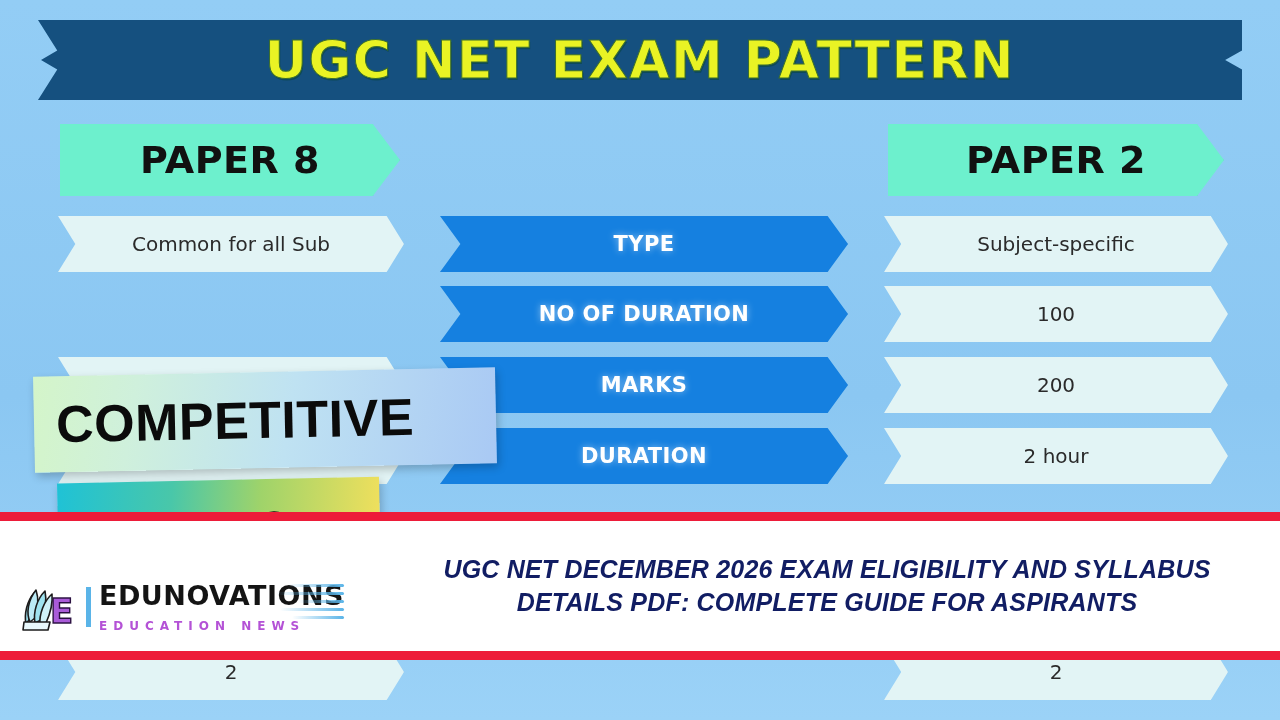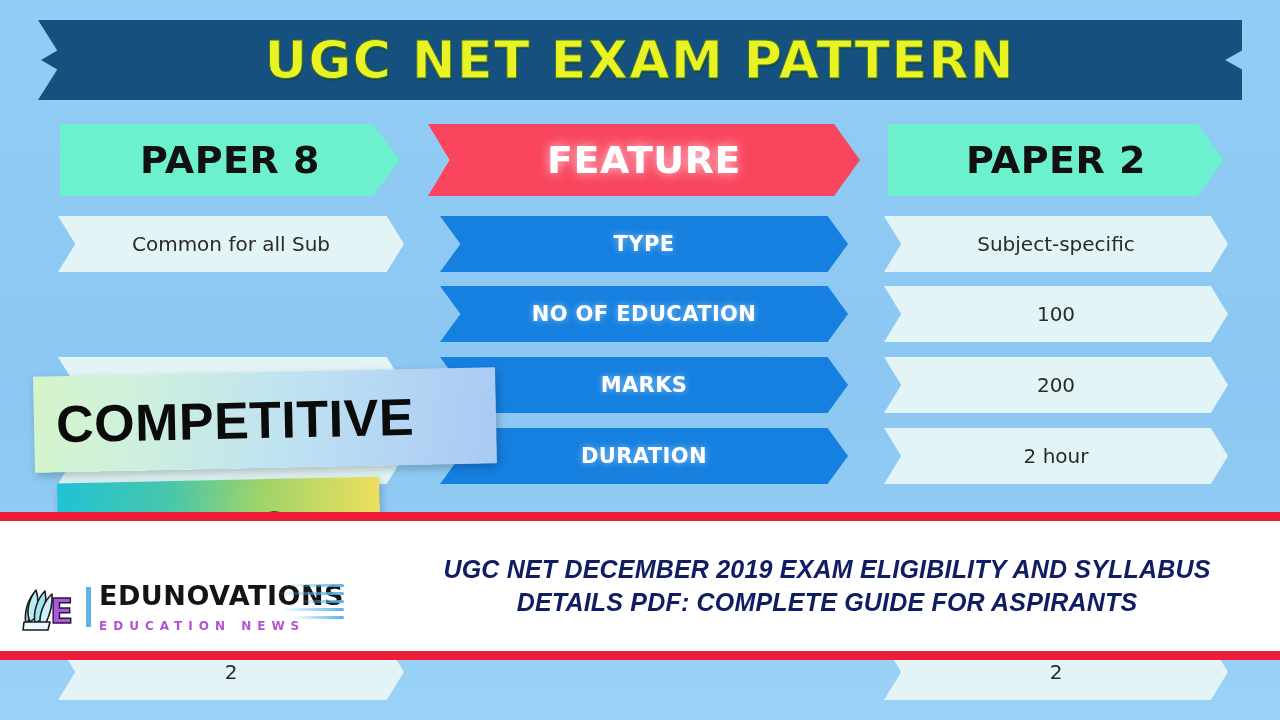--- a/index.html
+++ b/index.html
@@ -159,35 +159,32 @@
 
 <div id="infographic">
 
   <div class="title-banner">
     <span>UGC NET EXAM PATTERN</span>
   </div>
 
   <div class="hdr hdr-p1">
     <span>PAPER 8</span>
   </div>
-  <div class="hdr hdr-feat">
-    <span>FEATURE</span>
-  </div>
   <div class="hdr hdr-p2">
     <span>PAPER 2</span>
   </div>
 
   <div class="row" style="top:216px">
     <div class="cell cell-p cell-p1">Common for all Sub</div>
     <div class="cell cell-p cell-p2">Subject-specific</div>
     <div class="cell cell-f">TYPE</div>
   </div>
 
   <div class="row" style="top:286px">
-    <div class="cell cell-f">NO OF EDUCATION</div>
+    <div class="cell cell-f">NO OF DURATION</div>
     <div class="cell cell-p cell-p2">100</div>
   </div>
 
   <div class="row" style="top:357px">
     <div class="cell cell-p cell-p1">100</div>
     <div class="cell cell-f">MARKS</div>
     <div class="cell cell-p cell-p2">200</div>
   </div>
 
   <div class="row" style="top:428px">
@@ -204,21 +201,21 @@
 
 <div class="badge badge-competitive">
   <span>COMPETITIVE</span>
 </div>
 <div class="badge badge-exams">
   <span>EXAMS</span>
 </div>
 
 <div class="panel"></div>
 
-<h1 class="panel-headline">UGC NET DECEMBER 2019 EXAM ELIGIBILITY AND SYLLABUS DETAILS PDF: COMPLETE GUIDE FOR ASPIRANTS</h1>
+<h1 class="panel-headline">UGC NET DECEMBER 2026 EXAM ELIGIBILITY AND SYLLABUS DETAILS PDF: COMPLETE GUIDE FOR ASPIRANTS</h1>
 
 <div class="logo">
   <div class="logo-mark">
     <svg width="64" height="58" viewBox="0 0 64 58" aria-hidden="true">
       <g stroke="#1c1c1c" stroke-width="1.6" stroke-linejoin="round">
         <path d="M6 46 C4 36 7 23 14 15 C16 22 15 30 12 38 Z" fill="#9FE3F0"></path>
         <path d="M10 44 C6 35 8 22 16 12 C19 21 18 31 15 40 Z" fill="#BCEBF6"></path>
         <path d="M15 45 C13 34 17 21 25 13 C27 23 25 33 21 42 Z" fill="#9FE3F0"></path>
         <path d="M20 47 C19 36 24 23 32 16 C33 26 30 36 26 45 Z" fill="#CFF2F9"></path>
         <path d="M4 44 L30 44 L28 52 L3 52 Z" fill="#E8F8FC"></path>

